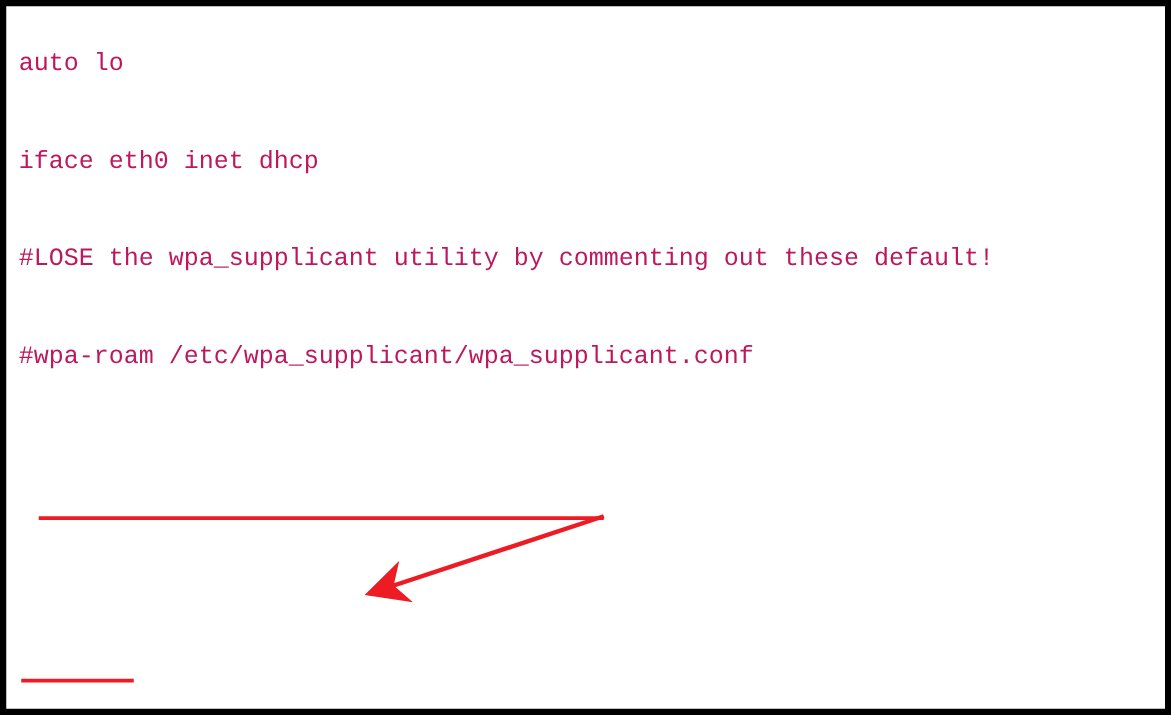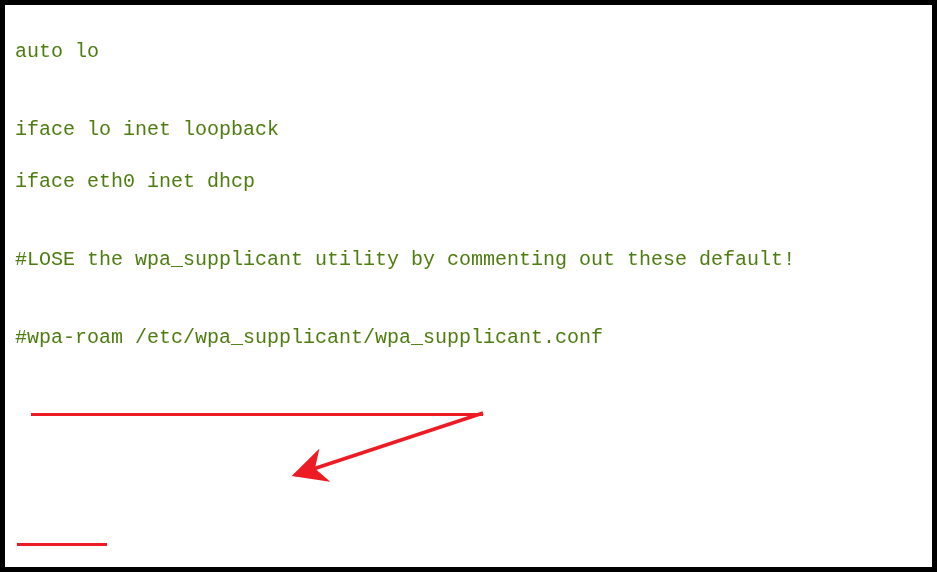--- a/index.html
+++ b/index.html
@@ -4,36 +4,35 @@
 <style>
   html,body{margin:0;padding:0;background:#fff}
   .frame{
     box-sizing:border-box;
     width:937px;height:572px;
     border:5px solid #000;
     position:relative;
     font-family:"Courier New",Courier,monospace;
     font-size:20px;
     line-height:26px;
-    color:#4d7c0f;
+    color:#be185d;
     padding:8px 10px;
     white-space:pre;
     overflow:hidden;
   }
   .line{display:block;}
   .annot{position:absolute;pointer-events:none}
   .underline-red{position:absolute;height:3px;background:#ed1c24}
 </style>
 </head>
 <body>
 
 <div class="frame">
 <span class="line">auto lo</span>
 <span class="line"></span>
-<span class="line">iface lo inet loopback</span>
 <span class="line">iface eth0 inet dhcp</span>
 <span class="line"></span>
 <span class="line">#LOSE the wpa_supplicant utility by commenting out these default!</span>
 <span class="line"></span>
 <span class="line">#wpa-roam /etc/wpa_supplicant/wpa_supplicant.conf</span>
 <span class="line"></span>
 <span class="line"></span>
 
 
 

